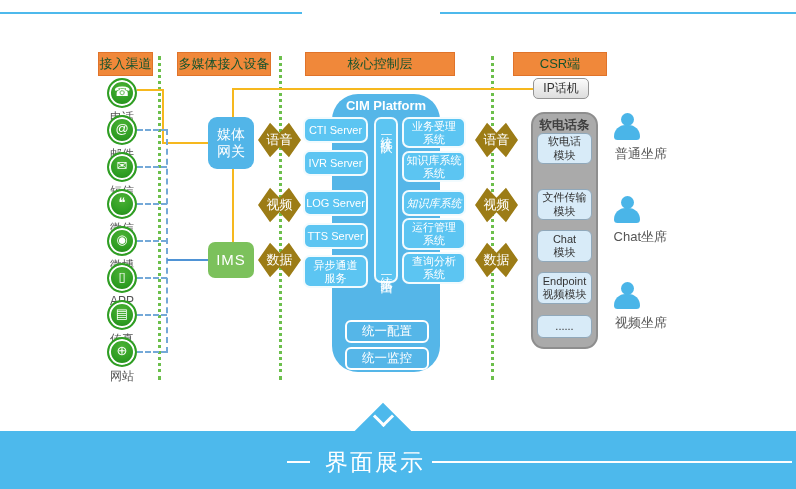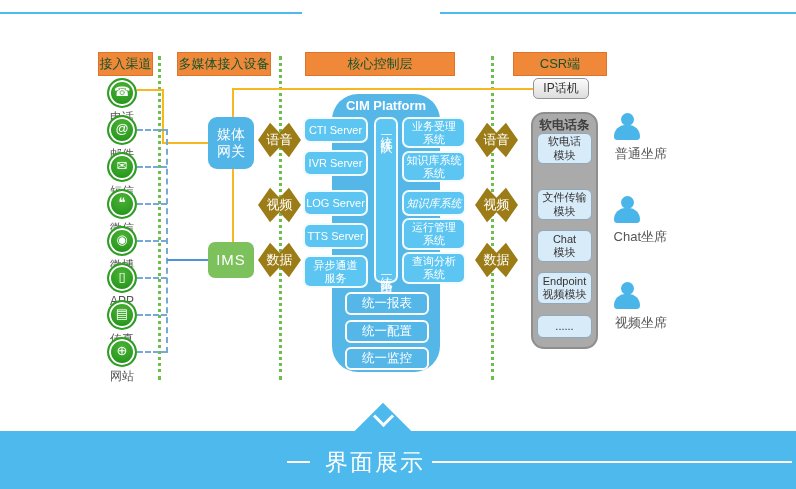--- a/index.html
+++ b/index.html
@@ -172,21 +172,20 @@
   <div class="cbox" style="left:402px;top:117px;width:64px;height:31px;">业务受理
 系统</div>
   <div class="cbox" style="left:402px;top:151px;width:64px;height:31px;">知识库系统
 系统</div>
   <div class="cbox" style="left:402px;top:190px;width:64px;height:26px;font-style:italic;">知识库系统</div>
   <div class="cbox" style="left:402px;top:218px;width:64px;height:32px;">运行管理
 系统</div>
   <div class="cbox" style="left:402px;top:252px;width:64px;height:32px;">查询分析
 系统</div>
 
-  <div class="ubox" style="left:345px;top:292px;width:84px;height:23px;">统一报表</div>
   <div class="ubox" style="left:345px;top:320px;width:84px;height:23px;">统一配置</div>
   <div class="ubox" style="left:345px;top:347px;width:84px;height:23px;">统一监控</div>
 
   <div class="ipphone">IP话机</div>
 
   <div class="softbar"></div>
   <div class="softbar-title">软电话条</div>
   <div class="mbox" style="top:133px;height:31px;">软电话
 模块</div>
   <div class="mbox" style="top:189px;height:31px;">文件传输

